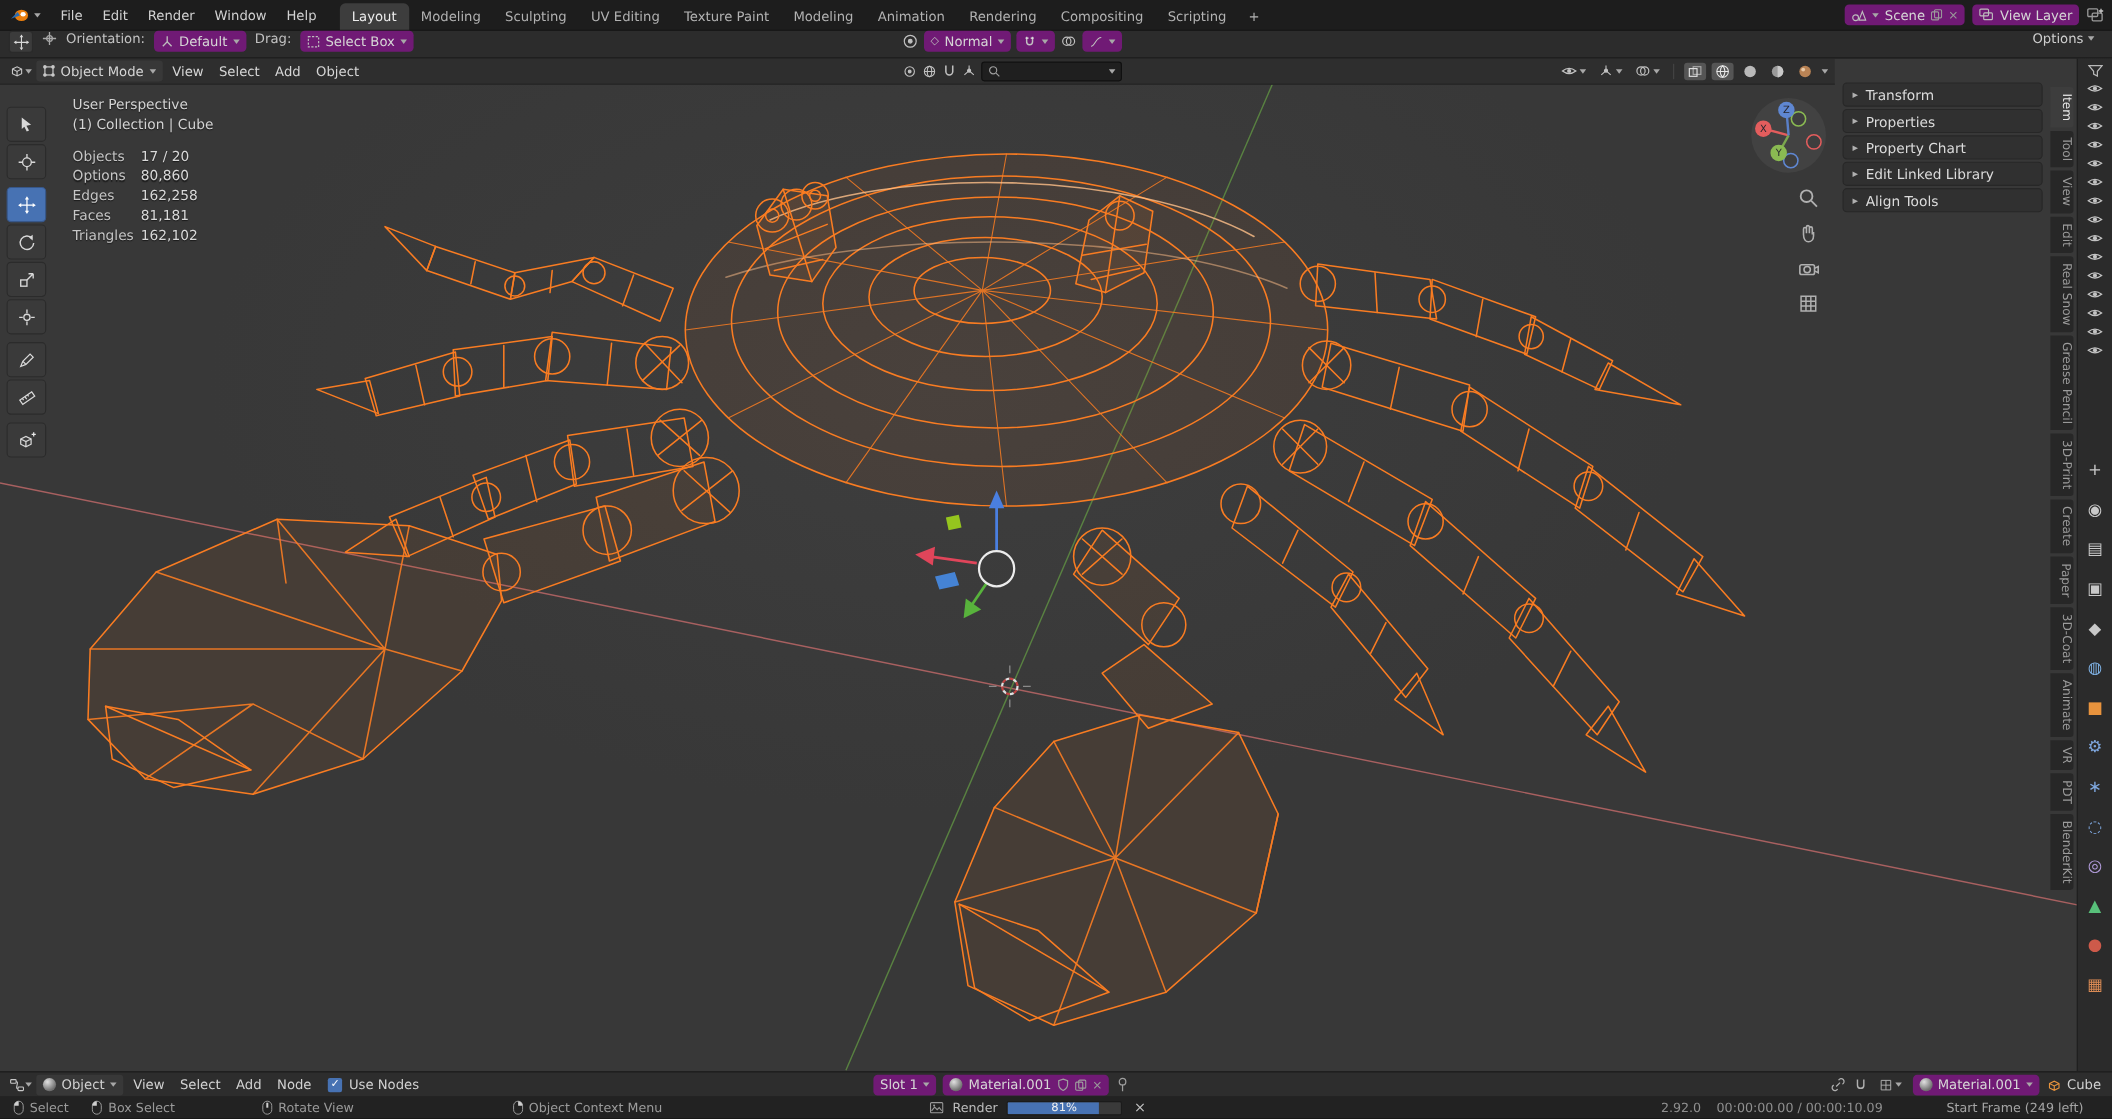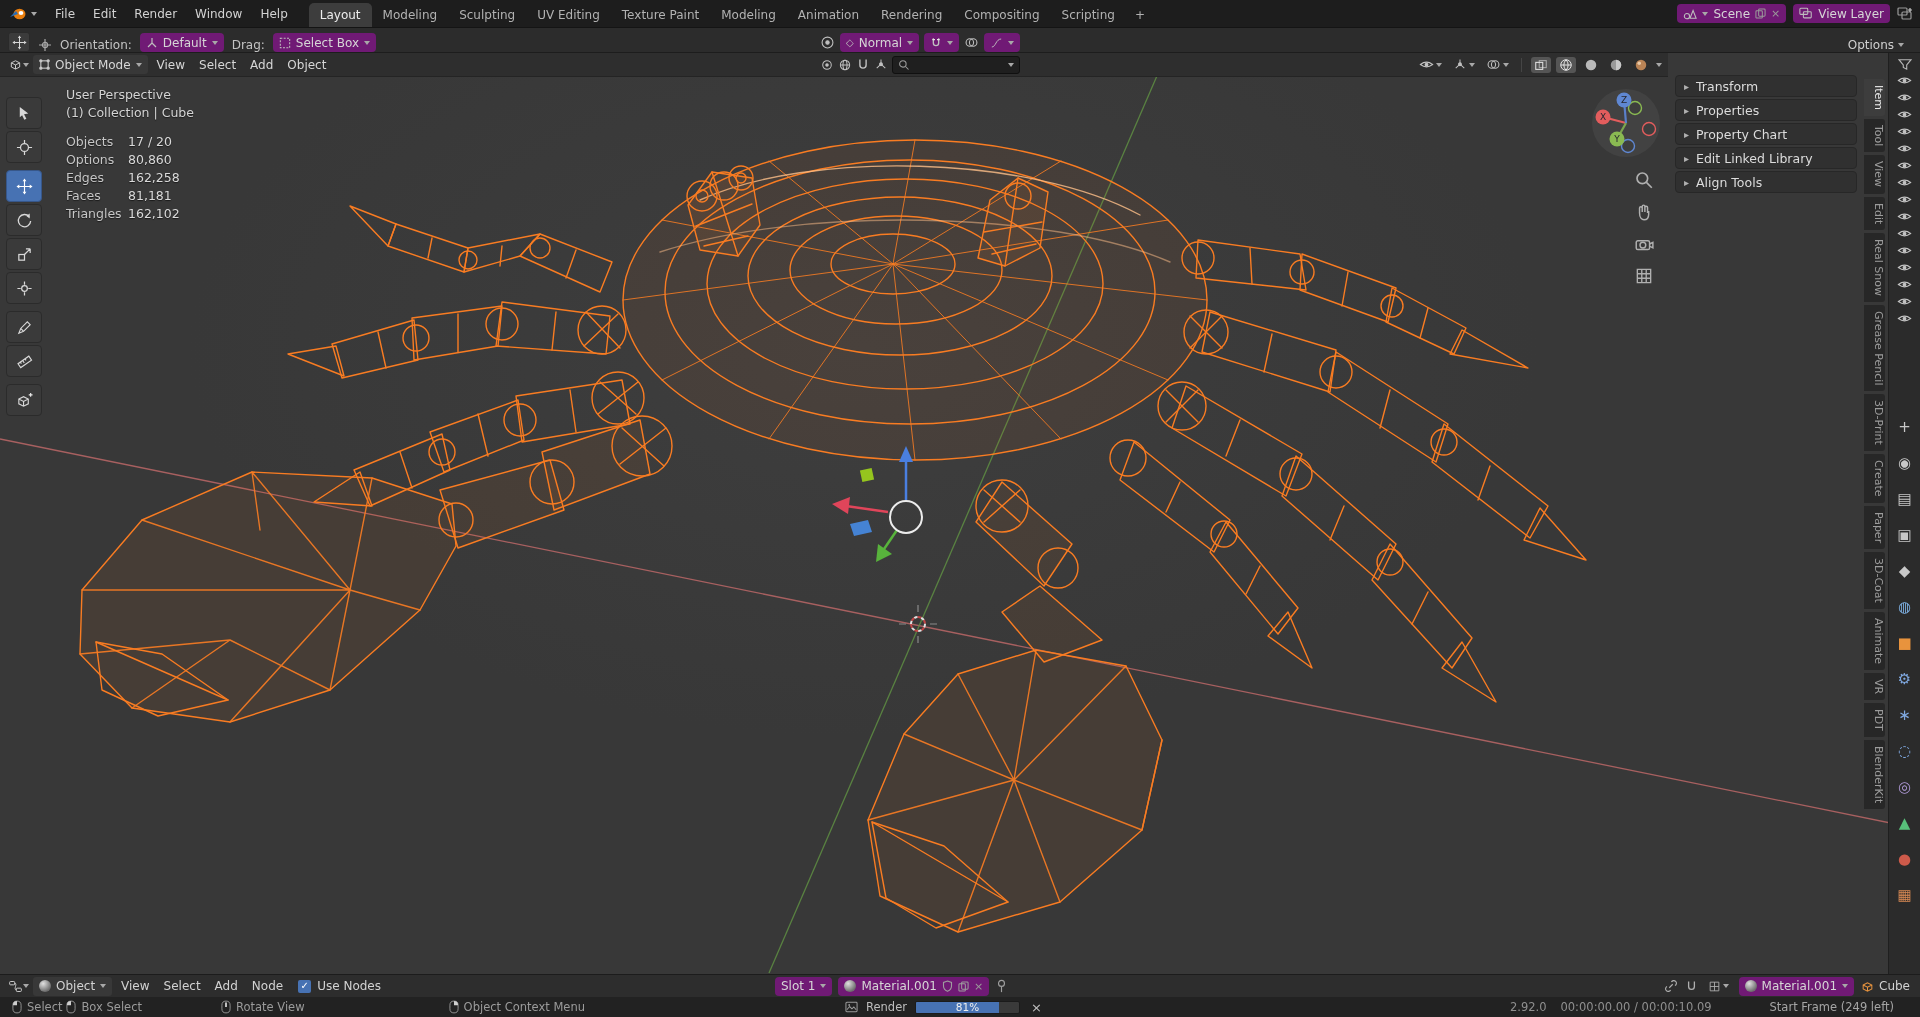--- a/index.html
+++ b/index.html
@@ -15,21 +15,21 @@
 .ws-tab{display:flex;align-items:center;height:24px;padding:0 11px;color:#b2b2b2;border-radius:5px 5px 0 0}
 .ws-tab.active{background:#3d3d3d;color:#ececec}
 .ws-plus{display:flex;align-items:center;height:24px;padding:0 9px;color:#b2b2b2}
 .tb-right{margin-left:auto;display:flex;align-items:center;gap:7px;padding-right:7px}
 .pill{display:flex;align-items:center;gap:5px;background:#701a75;border-radius:4px;height:19px;padding:0 6px;color:#d6d6d6;white-space:nowrap}
 .pill .mini{color:#9a9a9a;font-size:11px;line-height:1}
 .chev{width:0;height:0;border-left:3.5px solid transparent;border-right:3.5px solid transparent;border-top:4.5px solid #a8a8a8;display:inline-block}
 .vsep{width:1px;height:14px;background:#454545;margin:0 4px}
 
 
-.toolsettings{height:25px;background:#2c2c2c;border-bottom:1px solid #1d1d1d;display:flex;align-items:flex-end;gap:8px;padding:0 8px;position:relative;z-index:20;color:#cfcfcf}
+.toolsettings{height:25px;background:#2c2c2c;border-bottom:1px solid #1d1d1d;display:flex;align-items:flex-start;gap:8px;padding:0 8px;position:relative;z-index:20;color:#cfcfcf}
 .ts-label{color:#c3c3c3}
 .ts-center{position:absolute;left:820px;display:flex;align-items:center;gap:5px}
 .ts-right{margin-left:auto;display:flex;align-items:center;gap:4px;padding-right:8px}
 .icon-btn{display:flex;align-items:center;justify-content:center;border-radius:3px;padding:1px 2px}
 .icon-box{background:#3b3b3b;border:1px solid #2a2a2a;border-radius:3px;width:22px;height:20px;display:flex;align-items:center;justify-content:center}
 
 
 .main{position:relative;flex:1;background:radial-gradient(900px 520px at 45% 32%,#3e3e3e,#383838 75%);overflow:hidden}
 .vp-canvas{position:absolute;inset:0;width:100%;height:100%;z-index:1}
 .vp-header{position:absolute;top:0;left:0;right:252px;height:24px;background:#2e2e2e;border-bottom:1px solid #242424;display:flex;align-items:center;gap:2px;padding:0 6px;z-index:6;color:#d6d6d6}
@@ -68,28 +68,28 @@
 .side-tab{writing-mode:vertical-rl;font-size:11px;color:#9c9c9c;background:#272727;border-radius:0 3px 3px 0;padding:6px 0;width:21px;display:flex;justify-content:center}
 .side-tab.active{background:#3d3d3d;color:#e8e8e8}
 
 
 .right-strip{position:absolute;top:0;bottom:0;right:0;width:32px;background:#2b2b2b;border-left:1px solid #1f1f1f;z-index:8;display:flex;flex-direction:column;align-items:center;padding-top:5px}
 .eyes{display:flex;flex-direction:column;gap:6px;margin-top:5px}
 .prop-tabs{display:flex;flex-direction:column;gap:21px;margin-top:96px;align-items:center;font-size:15px;line-height:1}
 
 
 .bottom-editor{height:23px;background:#2d2d2d;border-top:1px solid #1c1c1c;display:flex;align-items:center;gap:2px;padding:0 6px;position:relative;z-index:20;color:#d2d2d2}
-.be-center{position:absolute;left:775px;display:flex;align-items:center;gap:6px}
+.be-center{position:absolute;left:794px;display:flex;align-items:center;gap:6px}
 .be-right{margin-left:auto;display:flex;align-items:center;gap:7px;padding-right:4px}
 .checkbox{width:13px;height:13px;background:#4772b3;border-radius:2px;color:#fff;font-size:10px;display:flex;align-items:center;justify-content:center;line-height:1}
 .sphere{width:12px;height:12px;border-radius:50%;background:radial-gradient(circle at 35% 30%,#e0e0e0,#6f6f6f 70%);display:inline-block}
 
 
 .statusbar{height:20px;background:#222;display:flex;align-items:center;font-size:11.5px;color:#9b9b9b;padding:0 10px;position:relative;z-index:20}
-.hint{display:flex;align-items:center;gap:5px;margin-left:4px}
+.hint{display:flex;align-items:center;gap:5px;margin-left:21px}
 .hint.h1{margin-left:2px}
 .hint.h3{margin-left:79px}
 .hint.h4{margin-left:144px}
 .render-cluster{position:absolute;left:845px;display:flex;align-items:center;gap:8px;color:#bdbdbd}
 .progress{position:relative;width:105px;height:13px;background:#3a3a3a;border:1px solid #1b1b1b;border-radius:2px;overflow:hidden}
 .progress-fill{position:absolute;left:0;top:0;bottom:0;background:#4772b3}
 .progress-label{position:absolute;inset:0;display:flex;align-items:center;justify-content:center;color:#f0f0f0;font-size:10.5px}
 .close-x{color:#c0c0c0;font-size:13px;padding:0 3px}
 .sb-right{position:absolute;right:26px;display:flex;align-items:center;color:#8f8f8f;white-space:nowrap}
 .sb-right .t{margin-left:14px}

